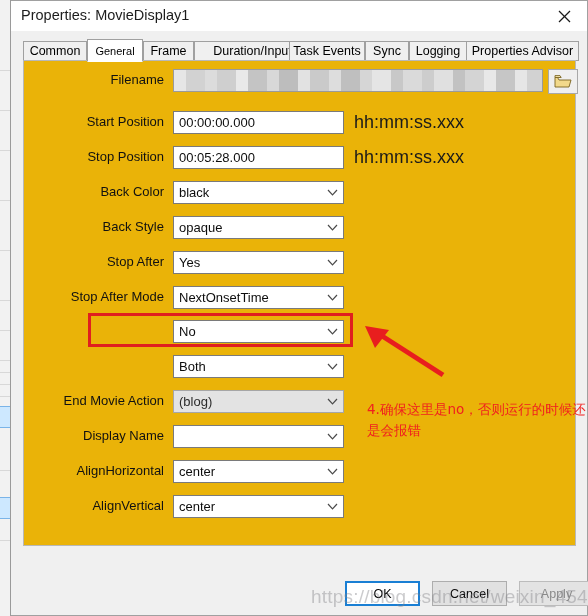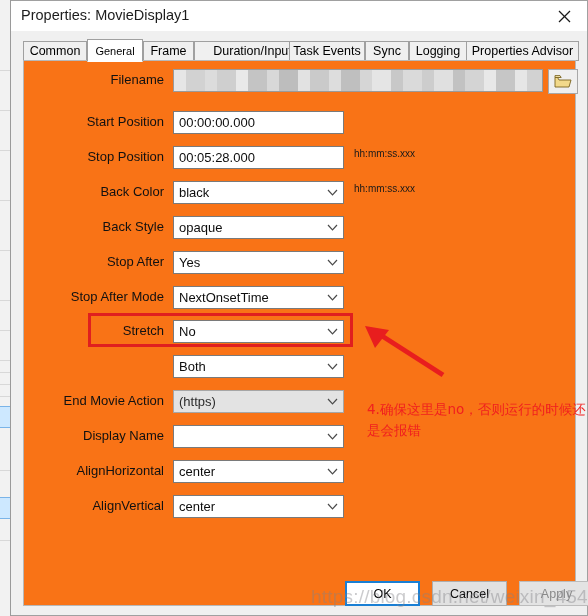--- a/index.html
+++ b/index.html
@@ -110,22 +110,22 @@
     z-index: 5;
     font-size: 11px;
   }
 
   
   #tabpage {
     position: absolute;
     left: 12px;
     top: 59px;
     width: 553px;
-    height: 546px;
-    background: #f97316;
+    height: 486px;
+    background: #eab308;
     border: 1px solid #b8b8b8;
     box-sizing: border-box;
   }
 
   
   .row { position: absolute; left: 0; width: 553px; height: 30px; }
   .lbl {
     position: absolute;
     left: 0; top: 0;
     width: 140px;
@@ -162,24 +162,23 @@
     position: absolute;
     right: 5px; top: 6px;
     width: 11px; height: 9px;
   }
   .chev svg { display: block; }
   .hint {
     position: absolute;
     left: 330px; top: 0;
     height: 22px;
     line-height: 22px;
-    font-size: 10px;
+    font-size: 18px;
     color: #1a1a1a;
     white-space: nowrap;
-    margin-top: 32px;
   }
 
   
   #filename-field {
     position: absolute;
     left: 149px; top: 0;
     width: 370px; height: 23px;
     background: #fbfbfb;
     border: 1px solid #9a9a9a;
     box-sizing: border-box;
@@ -399,21 +398,20 @@
         <div class="ctl">
           <div class="val">NextOnsetTime</div>
           <div class="chev">
             <svg width="11" height="9" viewBox="0 0 11 9">
               <polyline points="1,2 5.5,6.8 10,2" fill="none" stroke="#4a4a4a" stroke-width="1.2"></polyline>
             </svg>
           </div>
         </div>
       </div>
       <div class="row" style="top: 259px;">
-        <div class="lbl">Stretch</div>
         <div class="ctl">
           <div class="val">No</div>
           <div class="chev">
             <svg width="11" height="9" viewBox="0 0 11 9">
               <polyline points="1,2 5.5,6.8 10,2" fill="none" stroke="#4a4a4a" stroke-width="1.2"></polyline>
             </svg>
           </div>
         </div>
       </div>
       <div class="row" style="top: 294px;">
@@ -422,21 +420,21 @@
           <div class="chev">
             <svg width="11" height="9" viewBox="0 0 11 9">
               <polyline points="1,2 5.5,6.8 10,2" fill="none" stroke="#4a4a4a" stroke-width="1.2"></polyline>
             </svg>
           </div>
         </div>
       </div>
       <div class="row" style="top: 329px;">
         <div class="lbl">End Movie Action</div>
         <div class="ctl disabled">
-          <div class="val">(https)</div>
+          <div class="val">(blog)</div>
           <div class="chev">
             <svg width="11" height="9" viewBox="0 0 11 9">
               <polyline points="1,2 5.5,6.8 10,2" fill="none" stroke="#4a4a4a" stroke-width="1.2"></polyline>
             </svg>
           </div>
         </div>
       </div>
       <div class="row" style="top: 364px;">
         <div class="lbl">Display Name</div>
         <div class="ctl">

